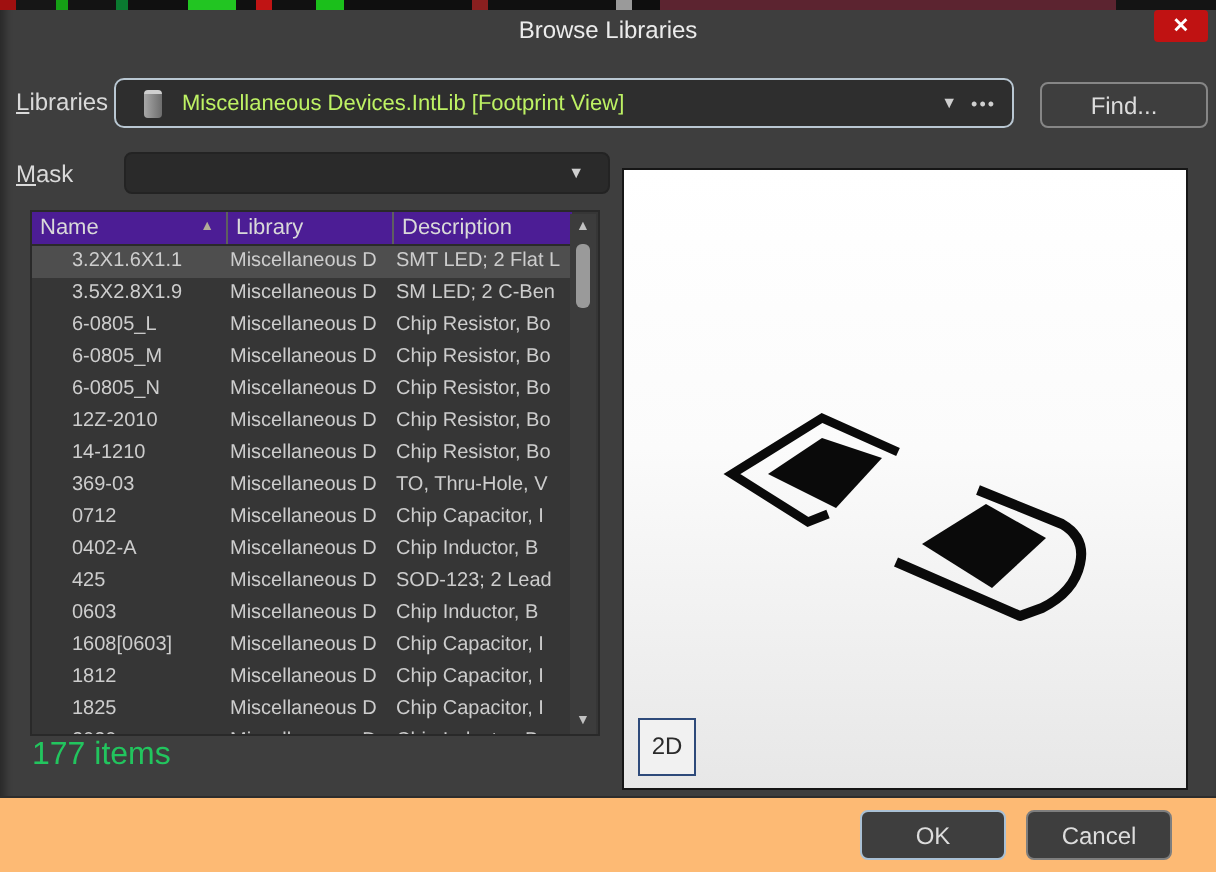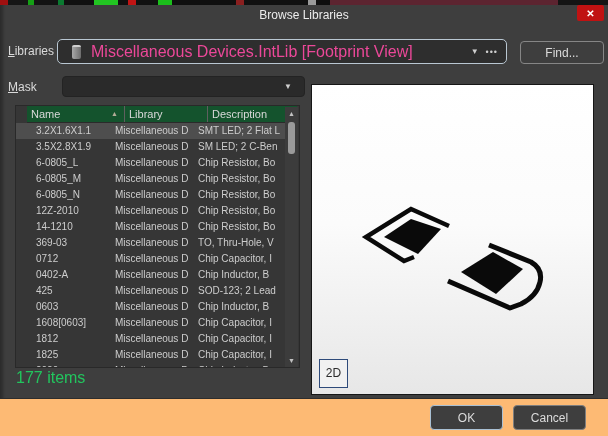--- a/index.html
+++ b/index.html
@@ -34,37 +34,37 @@
   .lbl-libraries { top:44px; }
   .lbl-mask { top:80px; }
 
   .combo { position:absolute; display:flex; align-items:center; }
   .libraries-combo {
     left:57px; top:39px; width:450px; height:25px;
     background:#2e2e2e; border:1px solid #b9c7d2; border-radius:5px; padding:0 8px;
   }
   .lib-icon { width:9px; height:14px; margin:0 10px 0 6px;
     background:linear-gradient(90deg,#a8a8a8,#6d6d6d); border-radius:2px; border-top:2px solid #cfcfcf; }
-  .combo-text { flex:1; font-size:16px; color:#ec4899; white-space:nowrap; overflow:hidden; }
+  .combo-text { flex:1; font-size:11px; color:#bef264; white-space:nowrap; overflow:hidden; }
   .combo-arrow { font-size:8px; color:#cfcfcf; padding:0 4px; }
   .combo-dots { font-size:9px; color:#cfcfcf; letter-spacing:1px; padding-left:3px; }
   .mask-combo {
     left:62px; top:76px; width:243px; height:21px;
     background:#2a2a2a; border:1px solid #232323; border-radius:4px; padding:0 8px;
   }
   .btn {
     font-family:"Liberation Sans", sans-serif; font-size:12px; color:#dcdcdc;
     background:#3e3e3e; border:1px solid #868686; border-radius:4px; cursor:pointer;text-align:center;
   }
   .find-btn { position:absolute; left:520px; top:41px; width:84px; height:23px; }
 
   
   .table { position:absolute; left:15px; top:105px; width:285px; height:263px;
     background:#363636; border:1px solid #292929; overflow:hidden; }
-  .thead { position:absolute; left:11px; top:0; width:270px; height:17px; background:#14532d;
+  .thead { position:absolute; left:0; top:0; width:270px; height:17px; background:#4c1d95;
     border-bottom:1px solid #2a2a2a; display:flex; font-size:11px; color:#d9d9d9; }
   .th { line-height:16px; padding-left:4px; overflow:hidden; white-space:nowrap; position:relative; }
   .th-name { width:97px; }
   .th-library { width:83px; border-left:1px solid #5f5f5f; }
   .th-desc { width:90px; border-left:1px solid #5f5f5f; }
   .sort { position:absolute; right:6px; top:0; font-size:7px; color:#b3ac98; line-height:16px; }
   .tbody { position:absolute; left:0; top:17px; width:272px; height:246px; overflow:hidden; }
   .tr { display:flex; height:16px; line-height:16px; font-size:10px; color:#cdcdcd; white-space:nowrap; }
   .tr.selected { background:#4e4e4e; }
   .td { overflow:hidden; }

